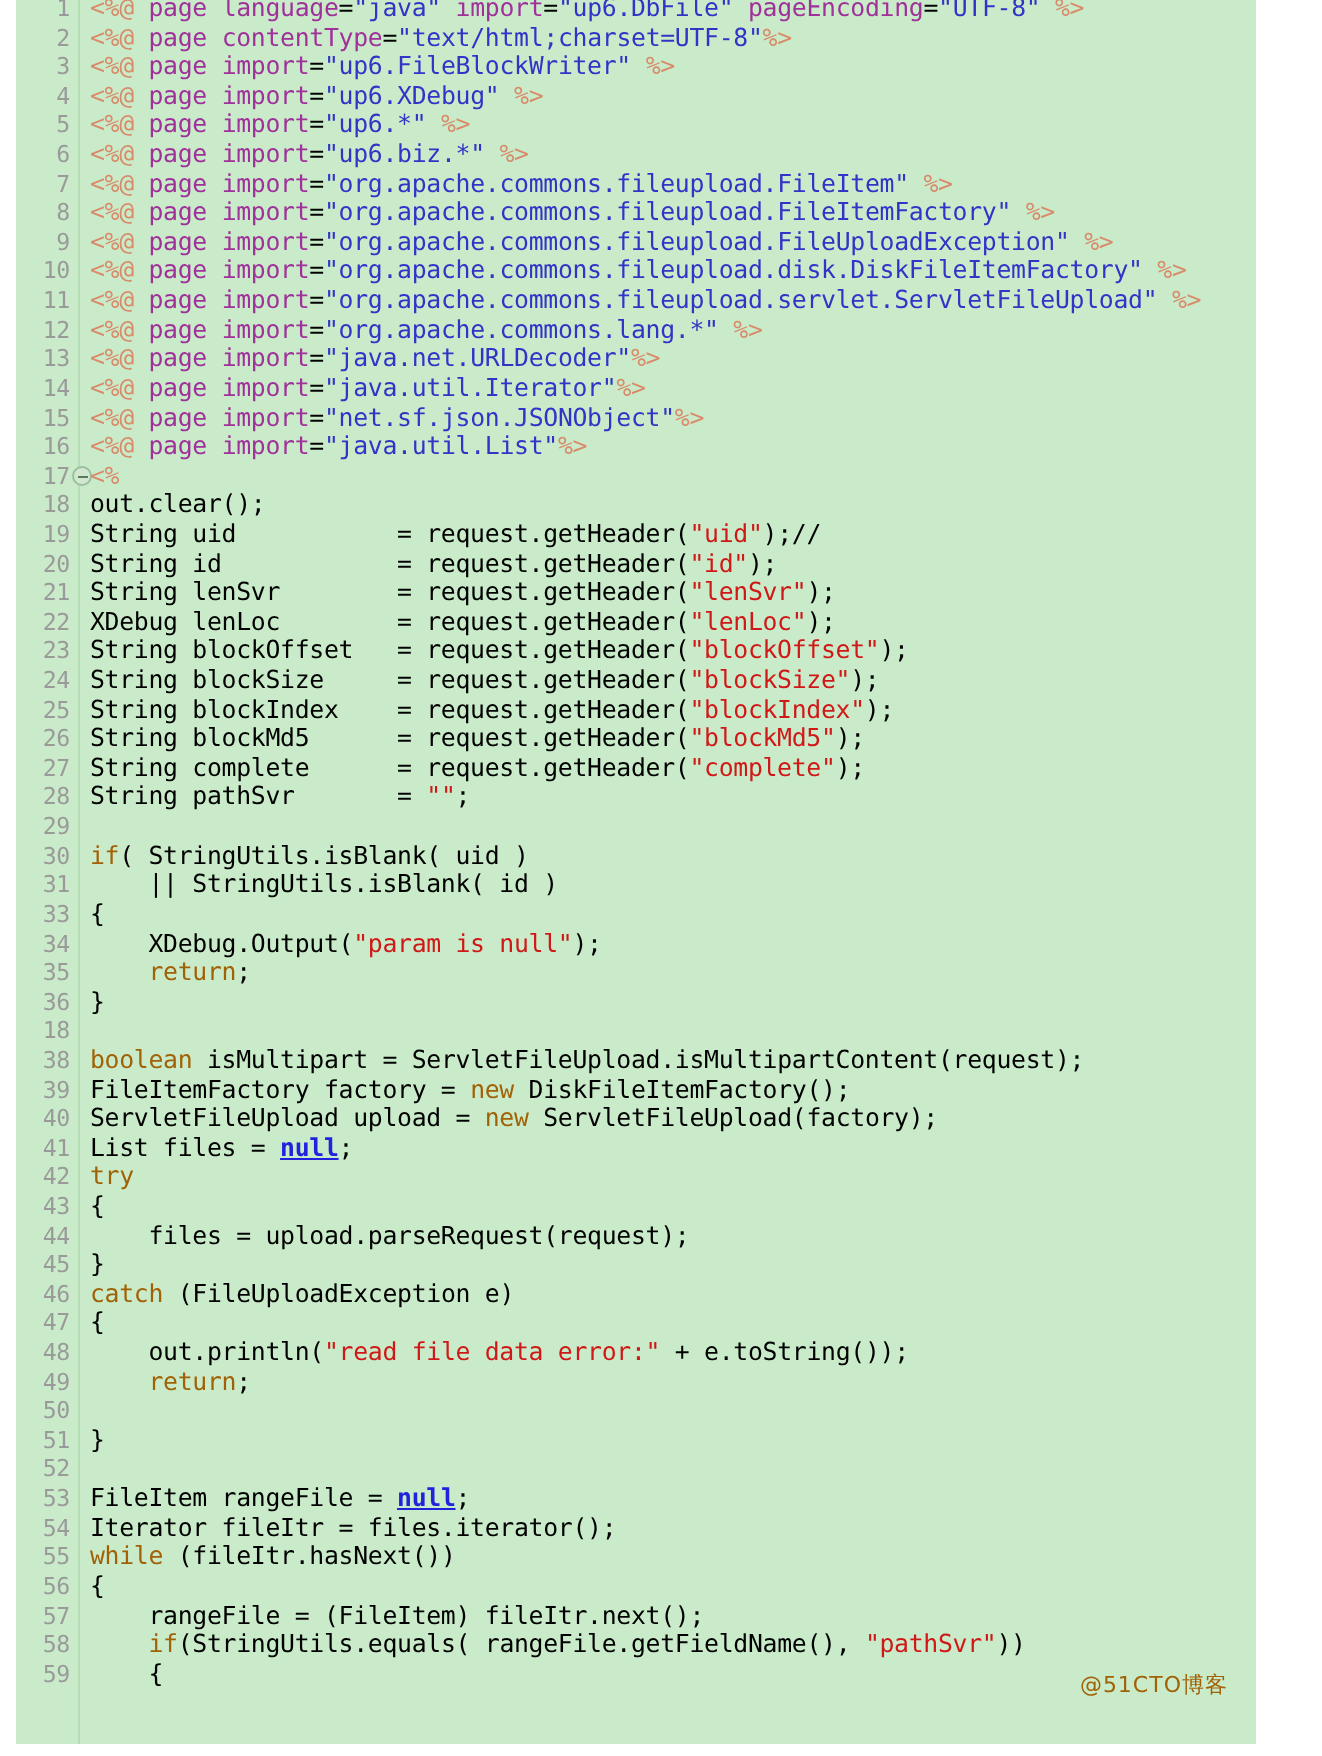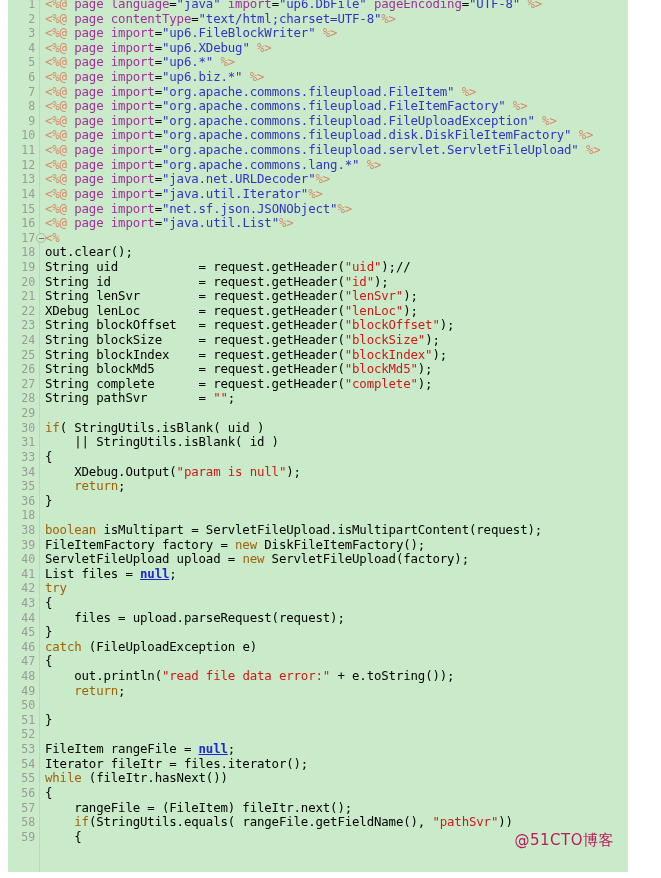--- a/index.html
+++ b/index.html
@@ -106,22 +106,22 @@
     top: 3.5px;
     width: 5px;
     height: 1px;
     background: #5d7a5d;
   }
 
   .watermark {
     position: absolute;
     right: 14px;
     bottom: 22px;
-    color: #be185d;
-    font-size: 15px;
+    color: #a16207;
+    font-size: 11px;
     font-family: "DejaVu Sans", "Liberation Sans", sans-serif;
     letter-spacing: 0.5px;
     white-space: nowrap;
   }
 
   .bottom-strip {
     position: absolute;
     left: 0;
     bottom: 0;
     width: 661px;

